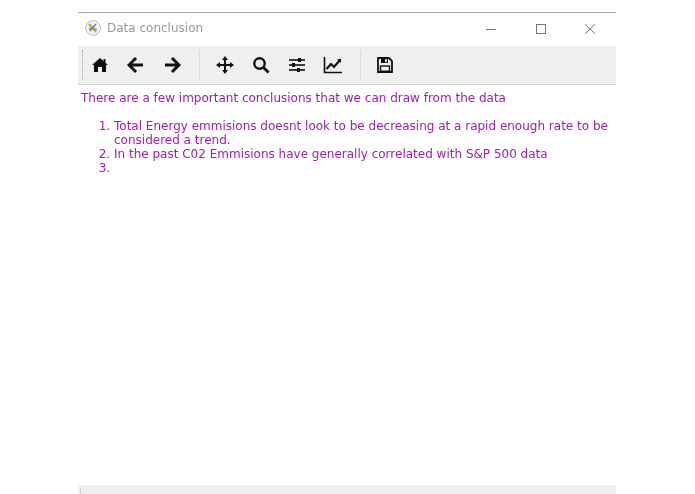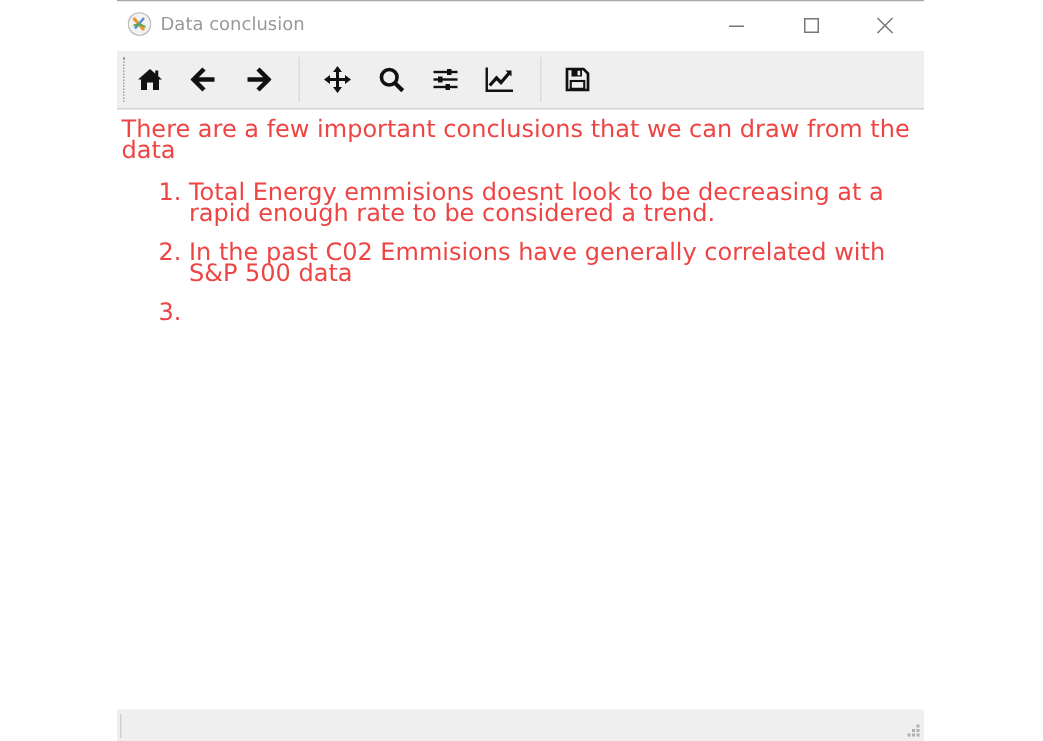--- a/index.html
+++ b/index.html
@@ -1,21 +1,21 @@
 <!DOCTYPE html>
 <html><head>
   <meta charset="utf-8">
   <style>
     html, body { margin: 0; padding: 0; }
     body {
       width: 695px; height: 494px; background: #ffffff; position: relative; overflow: hidden;
       font-family: "DejaVu Sans", sans-serif;
     }
     .window {
-      position: absolute; left: 78px; top: 0; width: 538px; height: 350px;
+      position: absolute; left: 78px; top: 12px; width: 538px; height: 350px;
       background: #ffffff;
       border-top: 1px solid #a8a8a8;
       box-sizing: border-box;
     }
     .titlebar {
       position: absolute; left: 0; top: 0; width: 538px; height: 32px;
       background: #ffffff;
     }
     .app-icon {
       position: absolute; left: 7px; top: 7px; width: 16px; height: 16px;
@@ -38,25 +38,25 @@
     }
     .tbtn {
       position: absolute; top: 5px; width: 28px; height: 28px;
       display: flex; align-items: center; justify-content: center;
     }
     .sep {
       position: absolute; top: 4px; width: 1px; height: 30px; background: #dcdcdc;
     }
     .content {
       position: absolute; left: 3px; top: 78px; width: 530px;
-      font-size: 16px; color: #ef4444; line-height: 14px;
+      font-size: 12px; color: #a21caf; line-height: 14px;
     }
     .intro { margin: 0 0 14px 0; }
     ol { margin: 0; padding-left: 33px; }
-    ol li { margin: 12px; padding: 0; }
+    ol li { margin: 0; padding: 0; }
     .statusbar {
       position: absolute; left: 0; top: 472px; width: 538px; height: 22px;
       background: #efefef; border-bottom: 1px solid #a8a8a8; box-sizing: border-box;
     }
     .status-grip {
       position: absolute; left: 2px; top: 3px; width: 1px; height: 16px; background: #cfcfcf;
     }
     .size-grip {
       position: absolute; right: 2px; bottom: 2px; width: 10px; height: 10px;
     }

